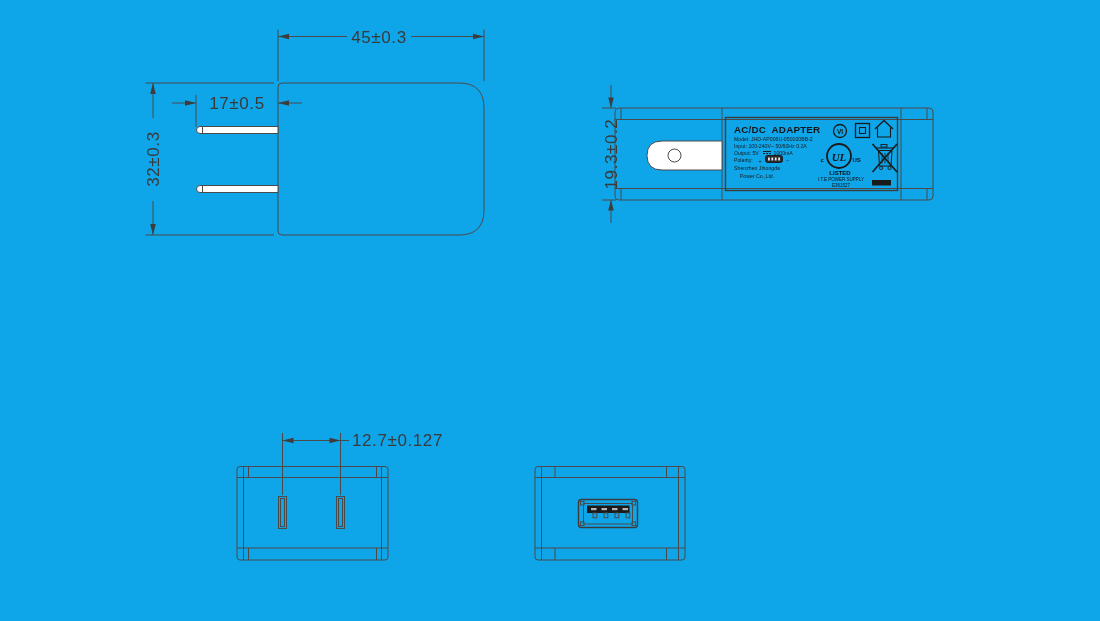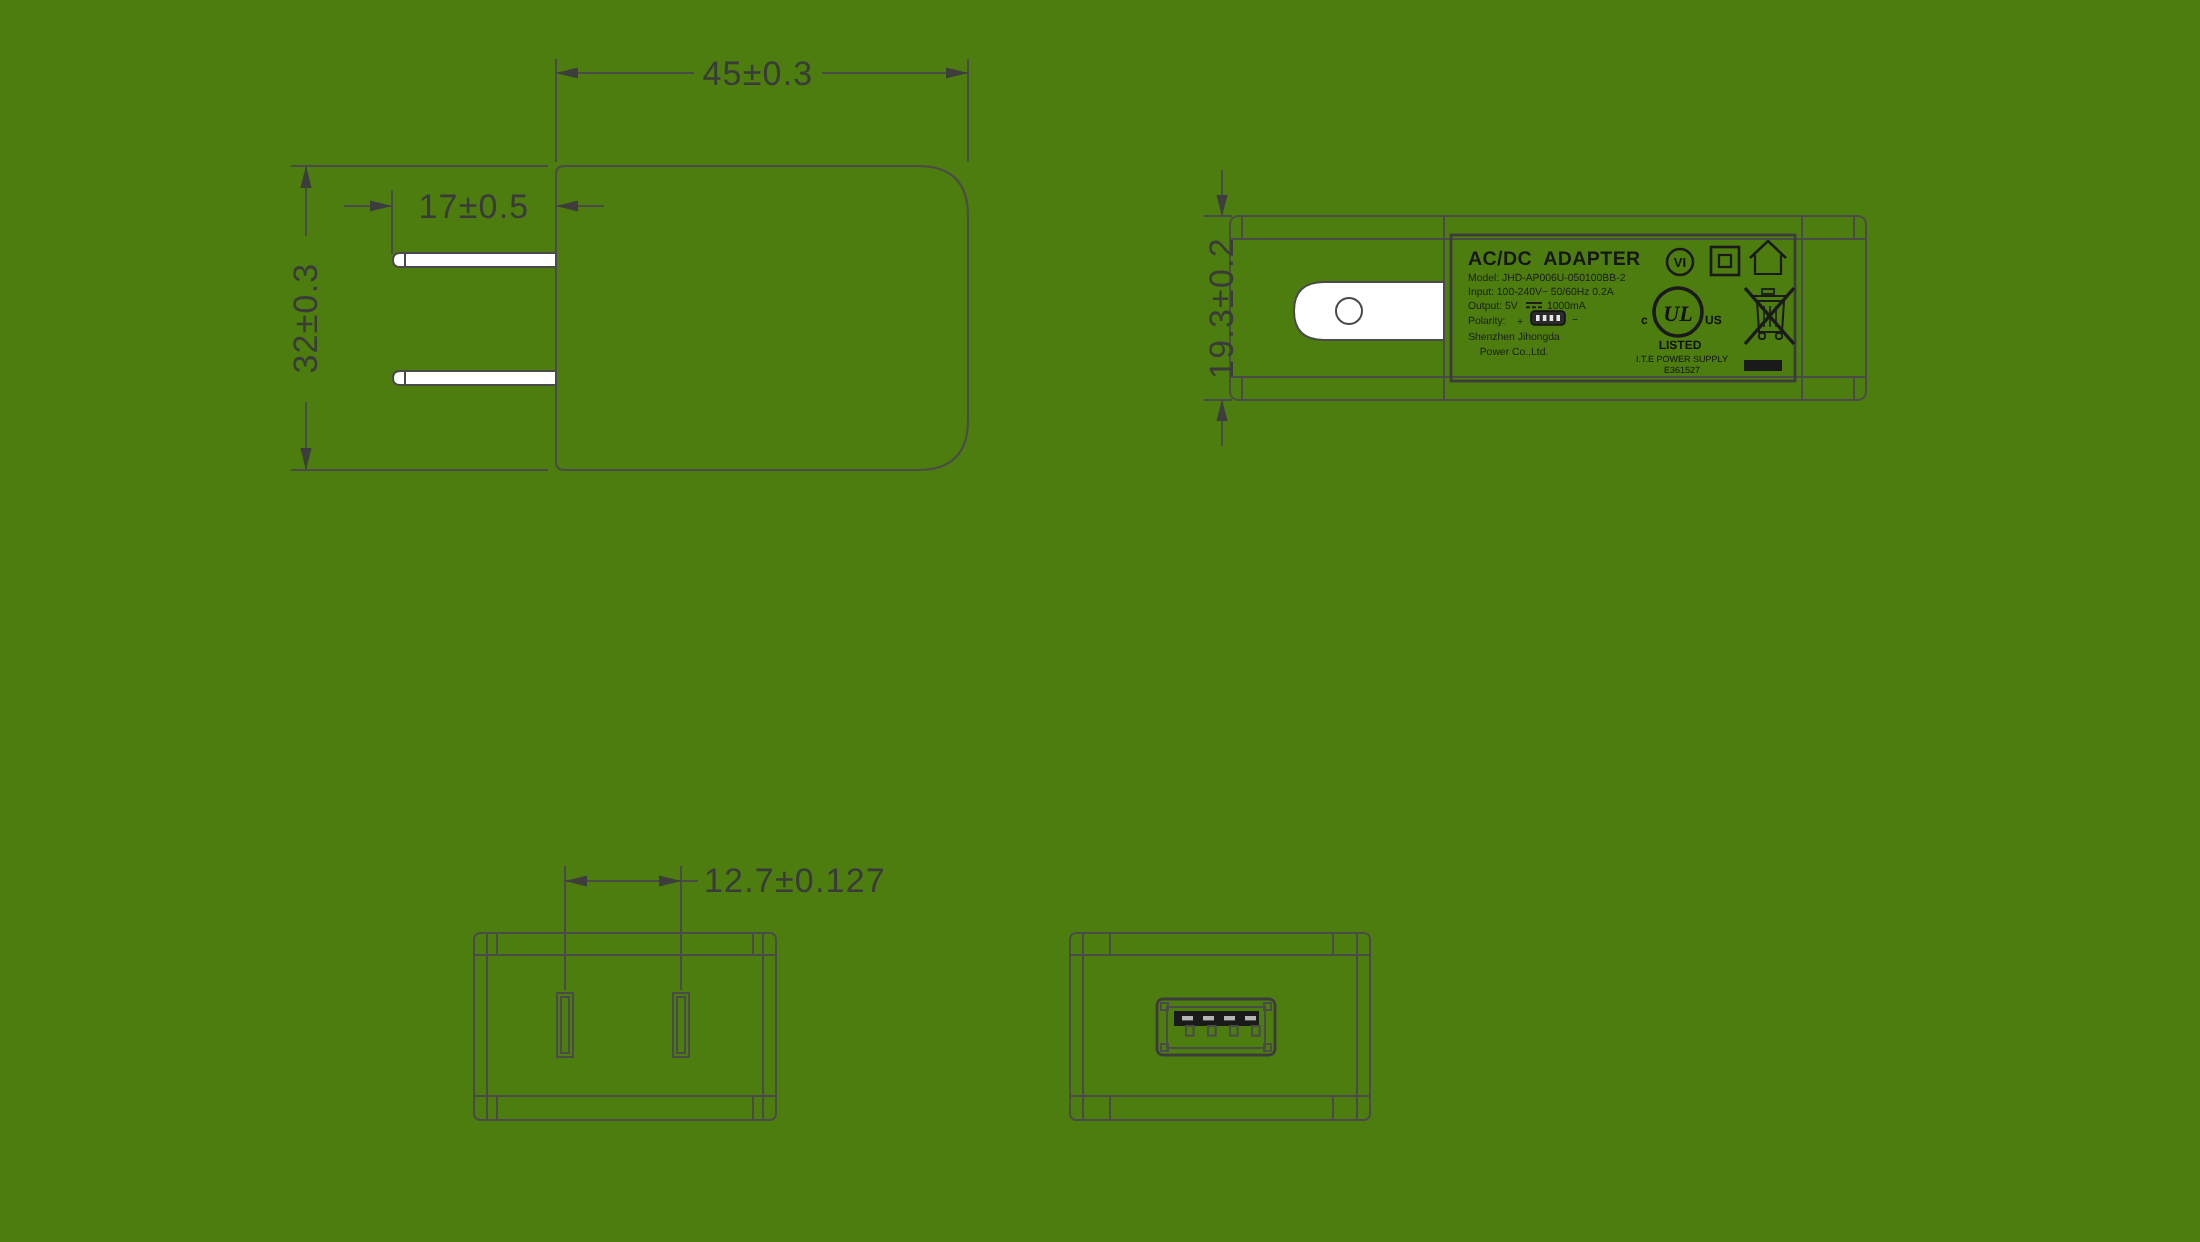--- a/index.html
+++ b/index.html
@@ -1,16 +1,16 @@
 <!DOCTYPE html>
 <html><head>
 <meta charset="utf-8">
 <style>
   html,body{margin:0;padding:0;background:#ffffff;}
-  .stage{position:relative;width:1100px;height:621px;background:#4d7c0f;overflow:hidden;
+  .stage{position:relative;width:1100px;height:621px;background:#0ea5e9;overflow:hidden;
          font-family:"Liberation Sans",sans-serif;}
   svg{position:absolute;left:0;top:0;}
   
   .ln{stroke:#4a4a4a;stroke-width:1;fill:none;}
   .ln2{stroke:#3c3c3c;stroke-width:1.4;fill:none;}
   .fillw{fill:#ffffff;}
   .arrow{fill:#3d3d3d;stroke:none;}
   
   .dim{font-family:"Liberation Sans",sans-serif;font-size:17px;fill:#3a3a3a;letter-spacing:.6px;}
   

